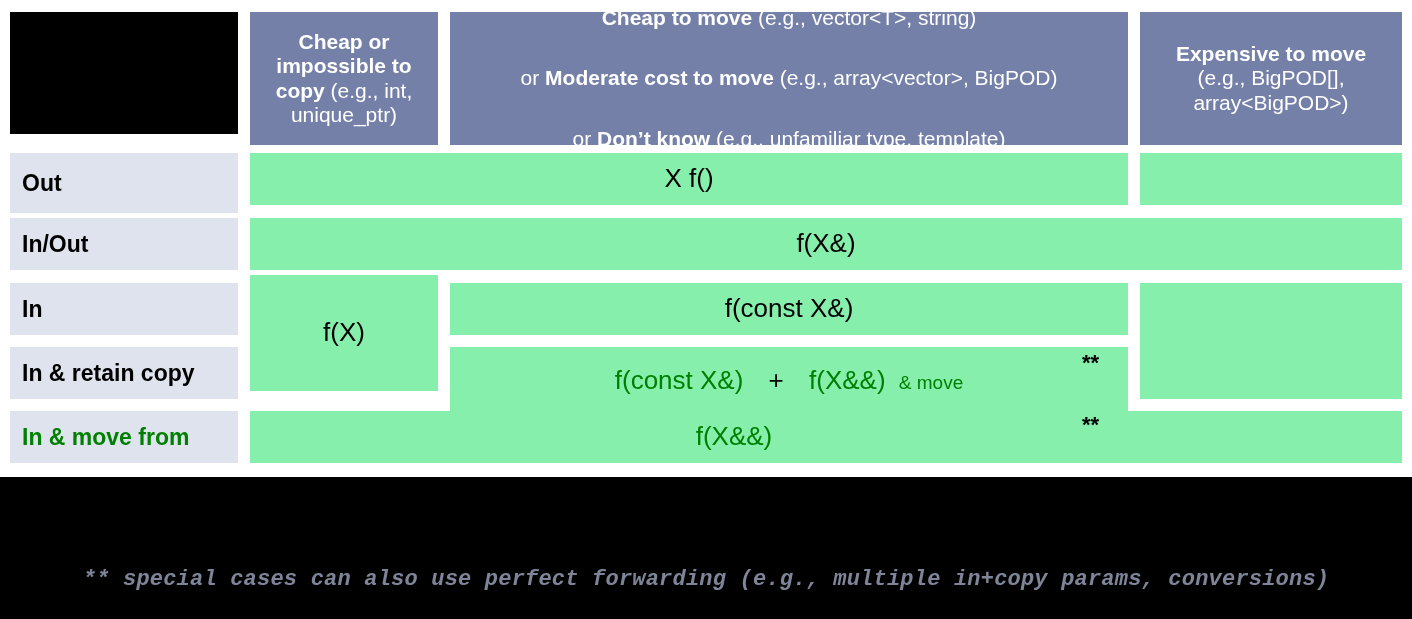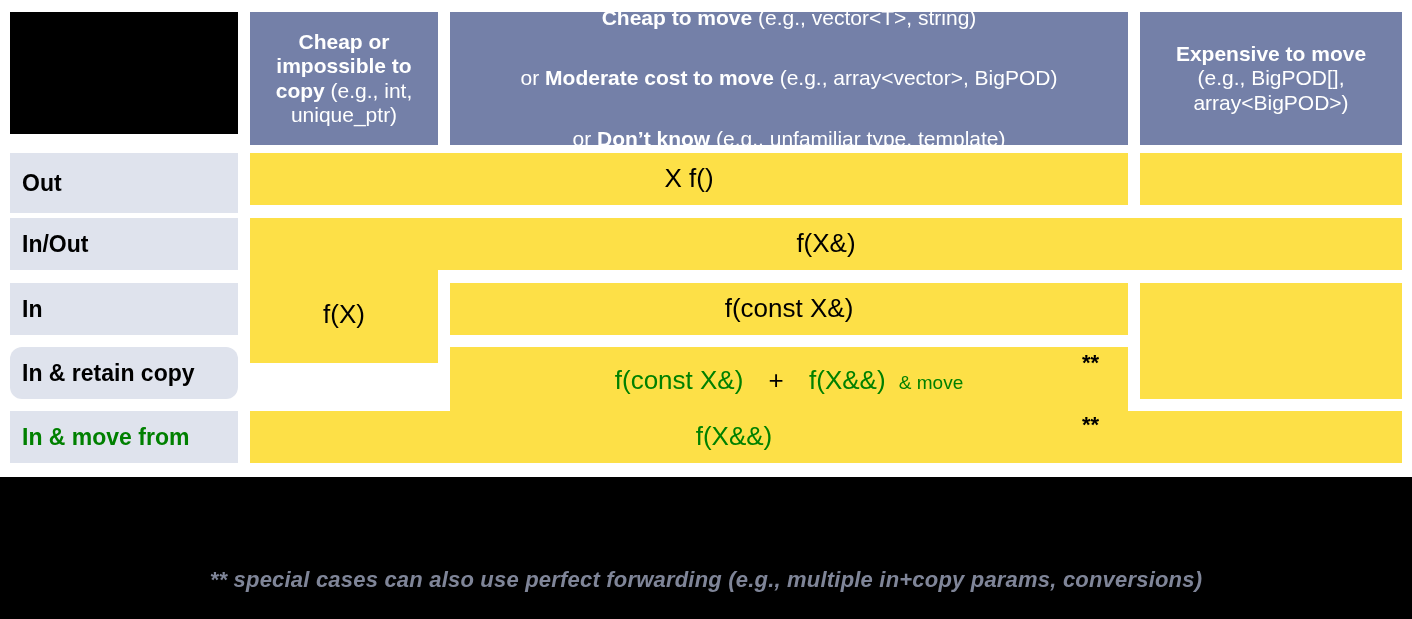--- a/index.html
+++ b/index.html
@@ -37,21 +37,21 @@
   .rowlabel {
     background: #dfe3ed;
     color: #000000;
     font-size: 23px;
     font-weight: bold;
     justify-content: flex-start;
     padding-left: 12px;
     text-align: left;
   }
   .datacell {
-    background: #fde047;
+    background: #86efac;
     color: #000000;
     font-size: 26px;
   }
   .green { color: #008000; }
   .blackblock {
     position: absolute;
     background: #000000;
   }
   .footnote {
     position: absolute;
@@ -111,39 +111,39 @@
   </div>
 
   <div class="cell rowlabel" style="left:10px; top:218px; width:228px; height:52px;">
     <span>In/Out</span>
   </div>
 
   <div class="cell rowlabel" style="left:10px; top:283px; width:228px; height:52px;">
     <span>In</span>
   </div>
 
-  <div class="cell rowlabel" style="left:10px; top:347px; width:228px; height:52px;border-radius:12px;">
+  <div class="cell rowlabel" style="left:10px; top:347px; width:228px; height:52px;">
     <span>In &amp; retain copy</span>
   </div>
 
   <div class="cell rowlabel" style="left:10px; top:411px; width:228px; height:52px; color:#008000;">
     <span>In &amp; move from</span>
   </div>
 
   <div class="cell datacell" style="left:250px; top:153px; width:878px; height:52px;">
     <span>X f()</span>
   </div>
 
   <div class="cell datacell" style="left:1140px; top:153px; width:262px; height:52px;"></div>
 
   <div class="cell datacell" style="left:250px; top:218px; width:1152px; height:52px;">
     <span>f(X&amp;)</span>
   </div>
 
-  <div class="cell datacell" style="left:250px; top:267px; width:188px; height:96px;text-align:right;">
+  <div class="cell datacell" style="left:250px; top:275px; width:188px; height:116px;text-align:right;">
     <span>f(X)</span>
   </div>
 
   <div class="cell datacell" style="left:450px; top:283px; width:678px; height:52px;">
     <span>f(const X&amp;)</span>
   </div>
 
   <div class="cell datacell" style="left:1140px; top:283px; width:262px; height:116px;"></div>
 
   <div class="cell datacell" style="left:450px; top:347px; width:678px; height:67px;">
@@ -157,15 +157,15 @@
   <span class="stars" style="left:1082px; top:352px;">**</span>
 
   <div class="cell datacell" style="left:250px; top:411px; width:1152px; height:52px;">
     <span class="green" style="position:relative; left:-92px;">f(X&amp;&amp;)</span>
   </div>
   <span class="stars" style="left:1082px; top:414px;">**</span>
 
   <div class="blackblock" style="left:0px; top:477px; width:1412px; height:142px;"></div>
 
 
-  <div class="footnote" style="top:567px;">** special cases can also use perfect forwarding (e.g., multiple in+copy params, conversions)</div>
+  <div class="footnote" style="top:567px;font-family:Liberation Mono, monospace;">** special cases can also use perfect forwarding (e.g., multiple in+copy params, conversions)</div>
 
 </div>
 
 </body></html>

